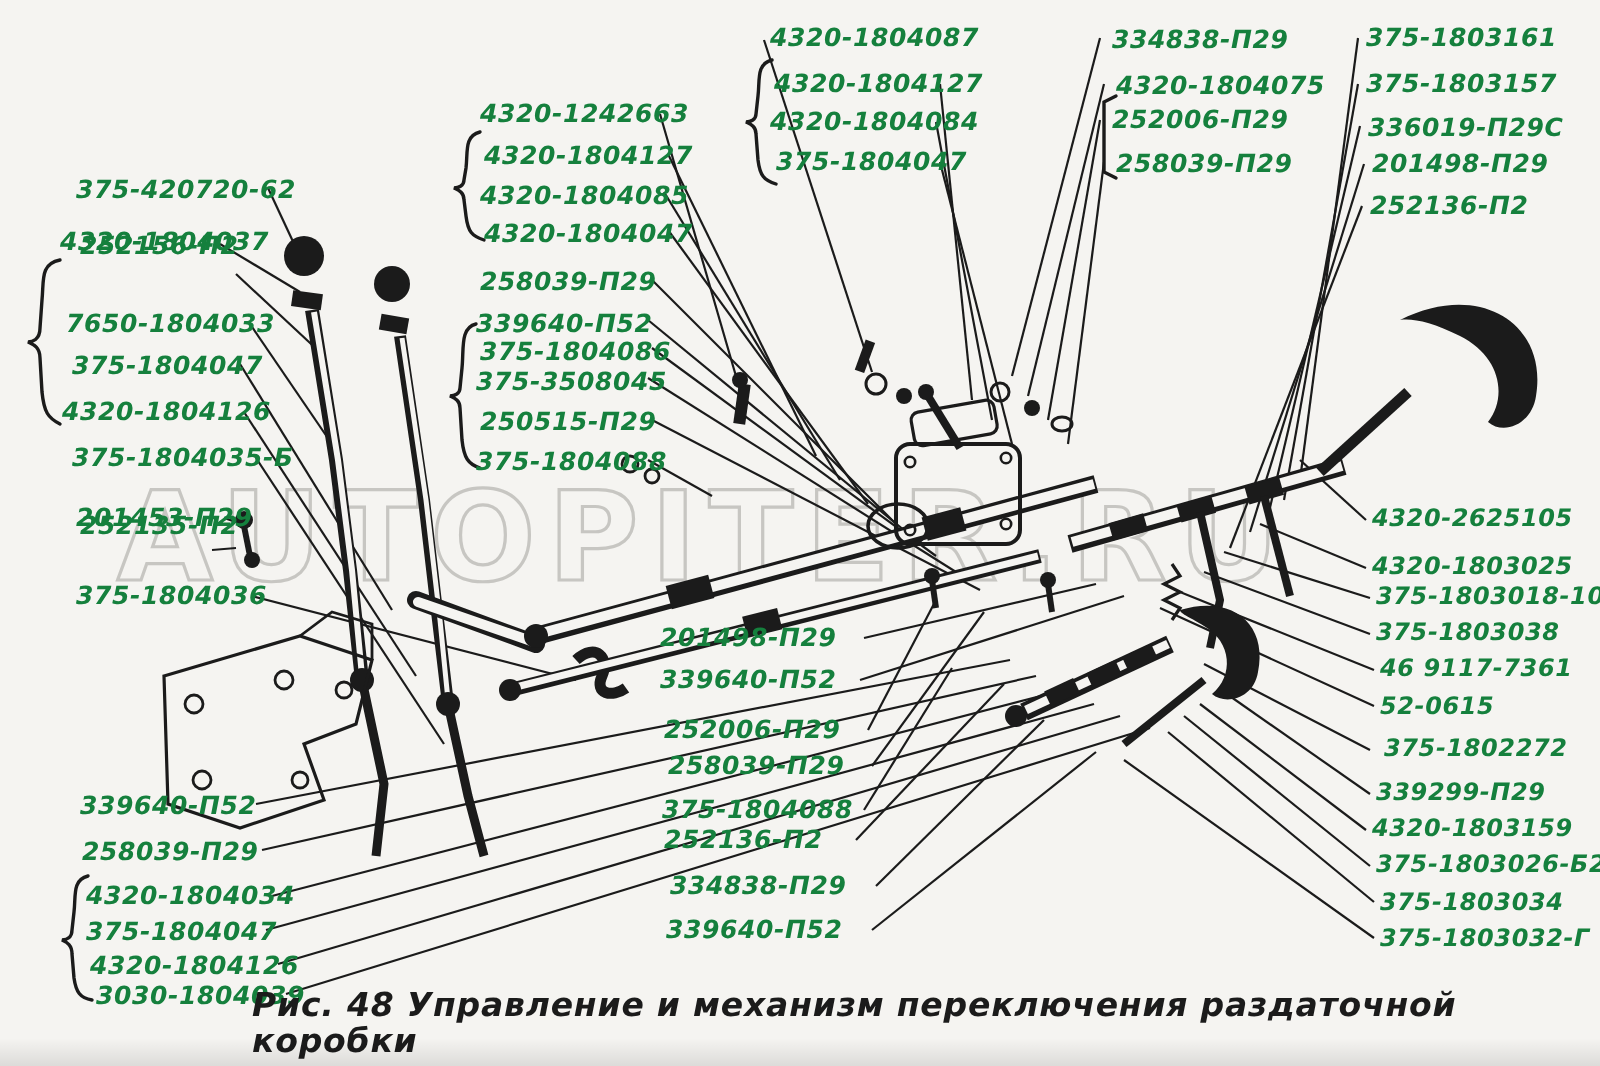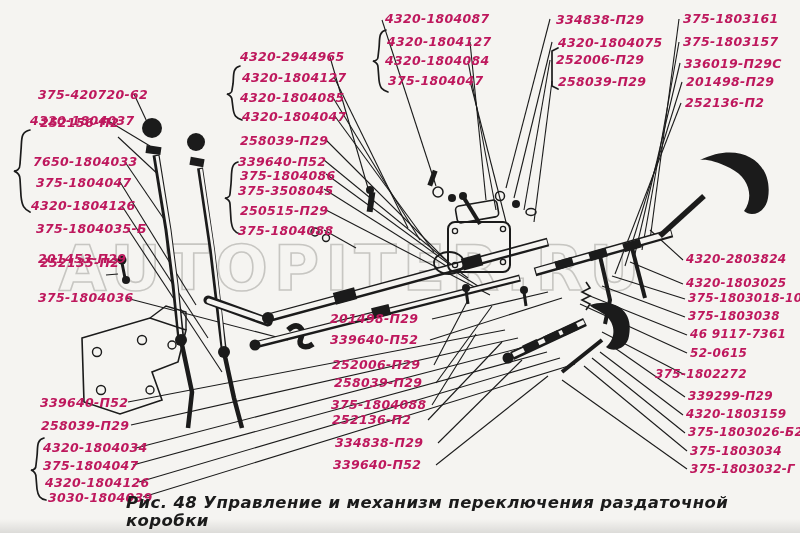--- a/index.html
+++ b/index.html
@@ -1,21 +1,21 @@
 <!DOCTYPE html>
 <html><head>
 <meta charset="utf-8">
 <style>
   html,body{margin:0;padding:0;background:#d8d8d6;}
   #page{position:relative;width:800px;height:533px;overflow:hidden;
         background:#f5f4f1;
         font-family:"DejaVu Sans",sans-serif;}
   #page::after{content:"";position:absolute;left:0;right:0;bottom:0;height:14px;
         background:linear-gradient(to bottom,rgba(0,0,0,0),rgba(0,0,0,.10));pointer-events:none;}
-  .lbl{position:absolute;white-space:nowrap;color:#be185d;
+  .lbl{position:absolute;white-space:nowrap;color:#15803d;
        font:italic 700 12.5px/1.05 "DejaVu Sans",sans-serif;letter-spacing:.3px;}
   .lbl.sm{font-size:12px;}
   #caption{position:absolute;left:126px;top:494px;color:#1b1b1b;
        font:italic 700 16.5px/1.1 "DejaVu Sans",sans-serif;letter-spacing:.4px;}
   svg{position:absolute;left:0;top:0;}
   .ink{stroke:#1b1b1b;}
   .lead{stroke:#1b1b1b;stroke-width:1.1;fill:none;}
   .brace{stroke:#1b1b1b;stroke-width:1.7;fill:none;stroke-linecap:round;}
   .outl{stroke:#1b1b1b;fill:none;}
   .fill{fill:#1b1b1b;stroke:none;}
@@ -214,21 +214,21 @@
   <div class="lbl" style="left:40px;top:256px">252135-П2</div>
   <div class="lbl" style="left:38px;top:291px">375-1804036</div>
 
   <div class="lbl" style="left:40px;top:396px">339640-П52</div>
   <div class="lbl" style="left:41px;top:419px">258039-П29</div>
   <div class="lbl" style="left:43px;top:441px">4320-1804034</div>
   <div class="lbl" style="left:43px;top:459px">375-1804047</div>
   <div class="lbl" style="left:45px;top:476px">4320-1804126</div>
   <div class="lbl" style="left:48px;top:491px">3030-1804039</div>
 
-  <div class="lbl" style="left:240px;top:50px">4320-2944965</div>
+  <div class="lbl" style="left:240px;top:50px">4320-1242663</div>
   <div class="lbl" style="left:242px;top:71px">4320-1804127</div>
   <div class="lbl" style="left:240px;top:91px">4320-1804085</div>
   <div class="lbl" style="left:242px;top:110px">4320-1804047</div>
   <div class="lbl" style="left:240px;top:134px">258039-П29</div>
   <div class="lbl" style="left:238px;top:155px">339640-П52</div>
   <div class="lbl" style="left:240px;top:169px">375-1804086</div>
   <div class="lbl" style="left:238px;top:184px">375-3508045</div>
   <div class="lbl" style="left:240px;top:204px">250515-П29</div>
   <div class="lbl" style="left:238px;top:224px">375-1804088</div>
 
@@ -241,27 +241,27 @@
   <div class="lbl" style="left:558px;top:36px">4320-1804075</div>
   <div class="lbl" style="left:556px;top:53px">252006-П29</div>
   <div class="lbl" style="left:558px;top:75px">258039-П29</div>
 
   <div class="lbl" style="left:683px;top:12px">375-1803161</div>
   <div class="lbl" style="left:683px;top:35px">375-1803157</div>
   <div class="lbl" style="left:684px;top:57px">336019-П29С</div>
   <div class="lbl" style="left:686px;top:75px">201498-П29</div>
   <div class="lbl" style="left:685px;top:96px">252136-П2</div>
 
-  <div class="lbl sm" style="left:686px;top:253px">4320-2803824</div>
+  <div class="lbl sm" style="left:686px;top:253px">4320-2625105</div>
   <div class="lbl sm" style="left:686px;top:277px">4320-1803025</div>
   <div class="lbl sm" style="left:688px;top:292px">375-1803018-10</div>
   <div class="lbl sm" style="left:688px;top:310px">375-1803038</div>
   <div class="lbl sm" style="left:690px;top:328px">46 9117-7361</div>
   <div class="lbl sm" style="left:690px;top:347px">52-0615</div>
-  <div class="lbl sm" style="left:655px;top:368px">375-1802272</div>
+  <div class="lbl sm" style="left:692px;top:368px">375-1802272</div>
   <div class="lbl sm" style="left:688px;top:390px">339299-П29</div>
   <div class="lbl sm" style="left:686px;top:408px">4320-1803159</div>
   <div class="lbl sm" style="left:688px;top:426px">375-1803026-Б2</div>
   <div class="lbl sm" style="left:690px;top:445px">375-1803034</div>
   <div class="lbl sm" style="left:690px;top:463px">375-1803032-Г</div>
 
   <div class="lbl" style="left:330px;top:312px">201498-П29</div>
   <div class="lbl" style="left:330px;top:333px">339640-П52</div>
   <div class="lbl" style="left:332px;top:358px">252006-П29</div>
   <div class="lbl" style="left:334px;top:376px">258039-П29</div>

